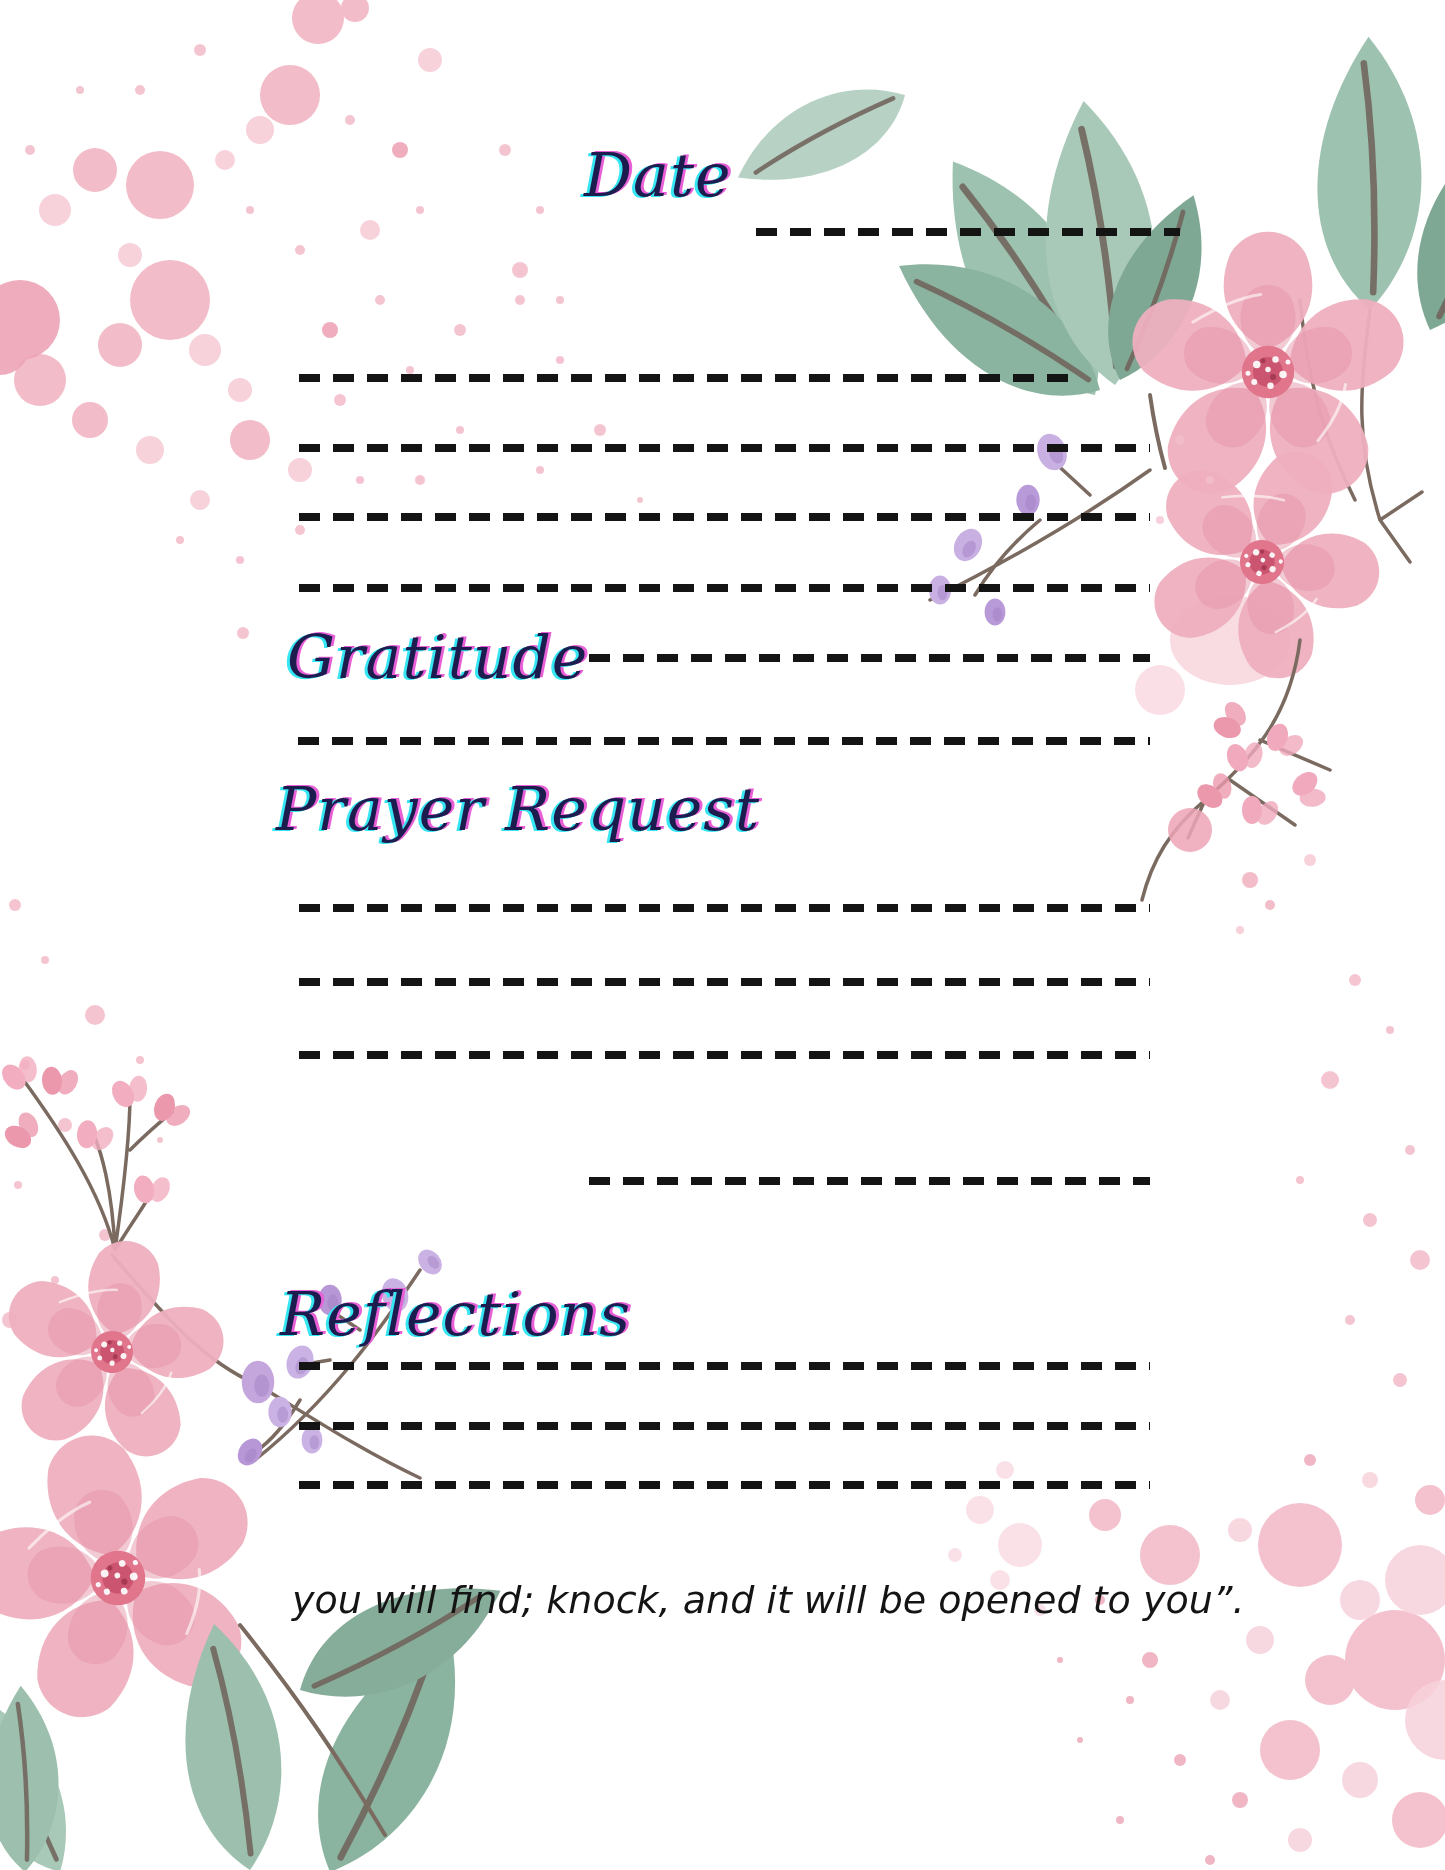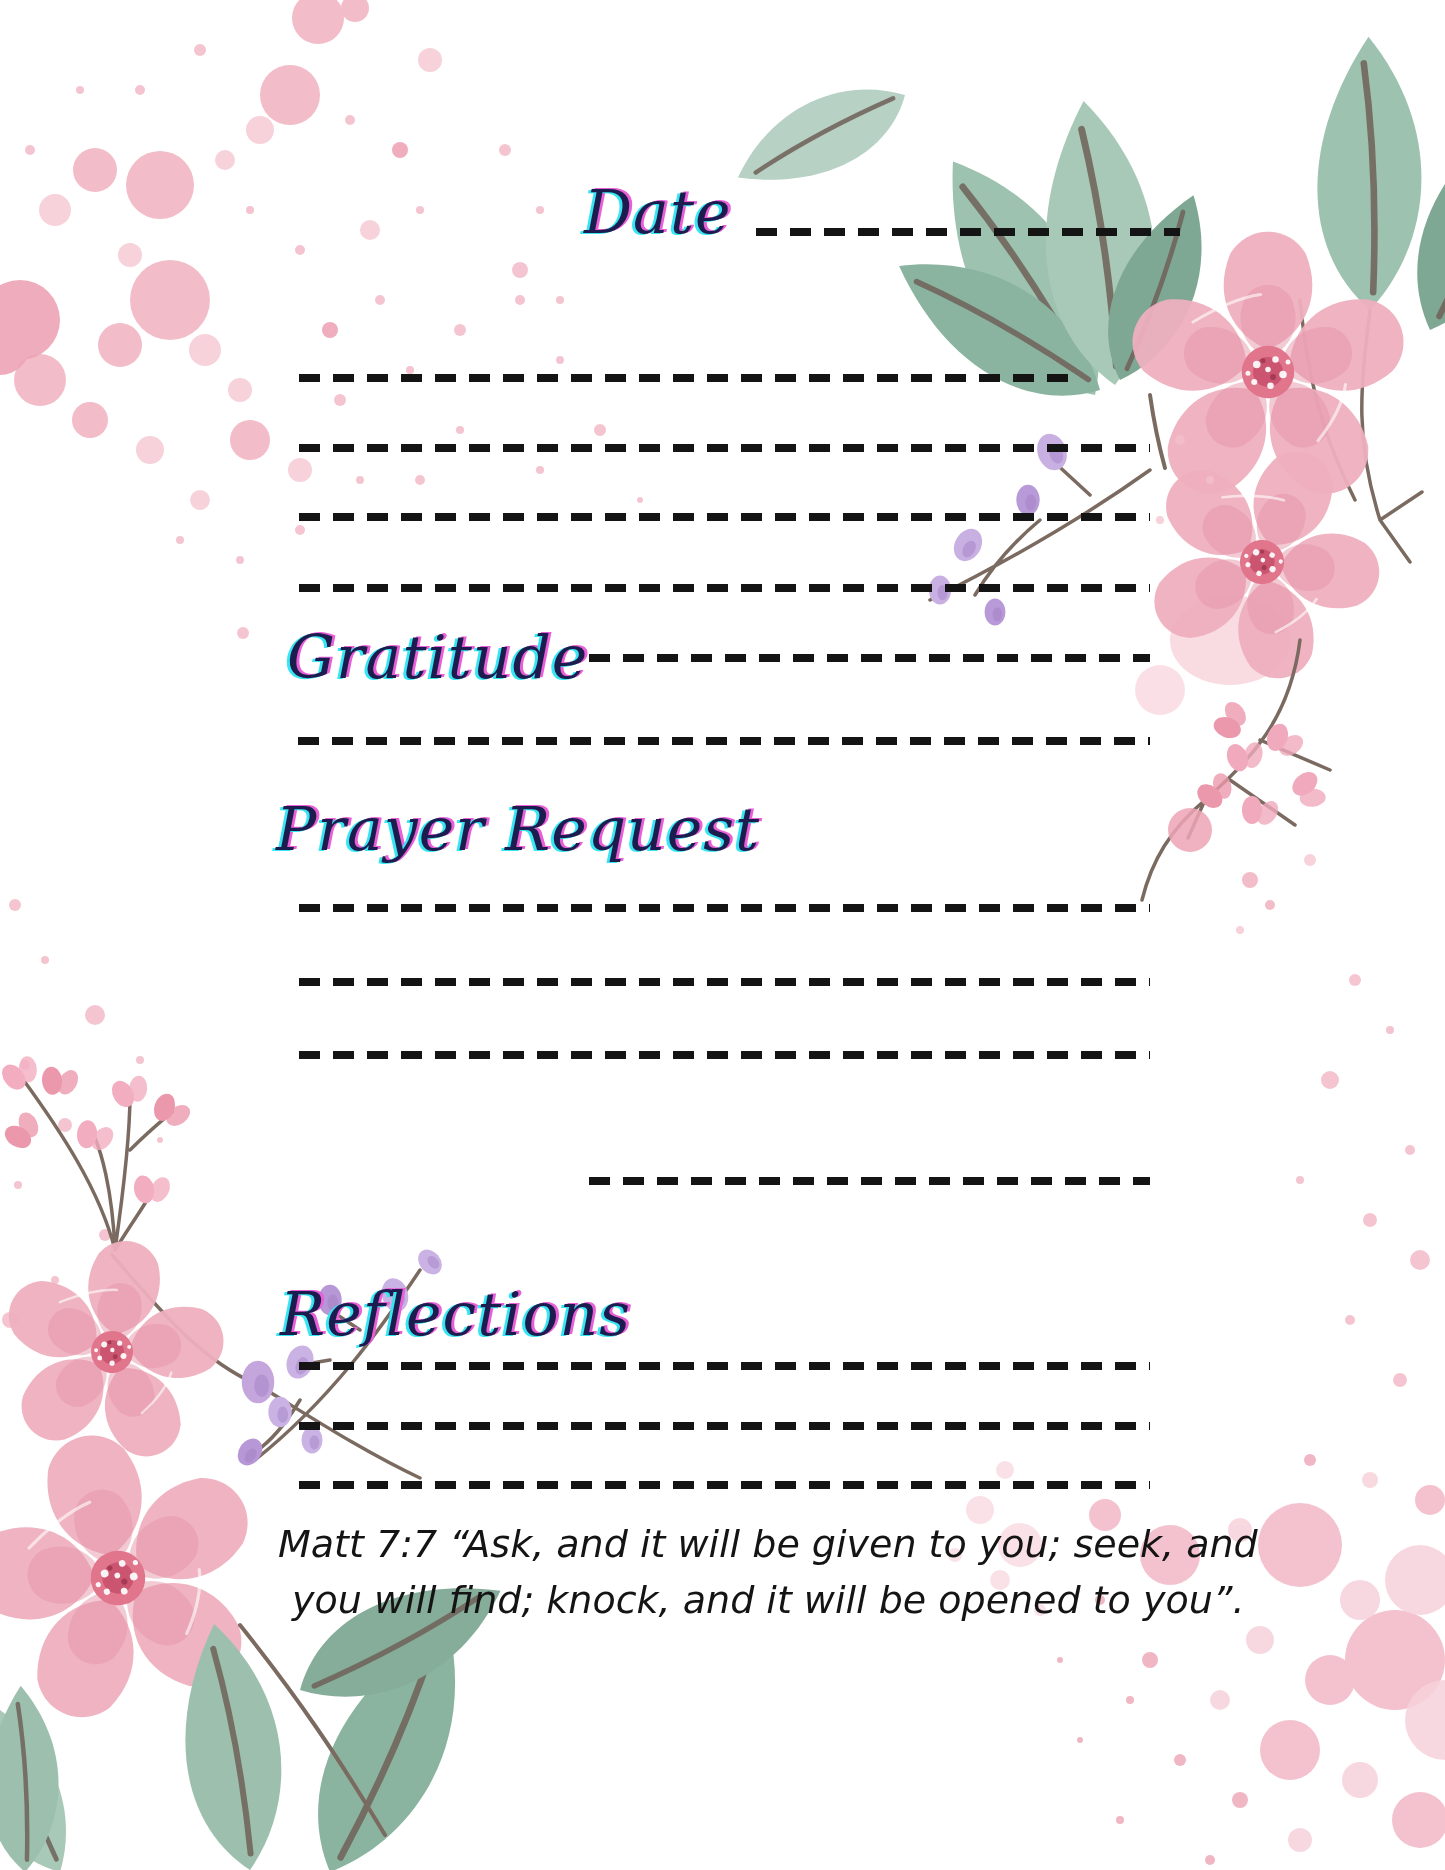--- a/index.html
+++ b/index.html
@@ -295,41 +295,40 @@
         <circle cx="980" cy="1510" r="14"></circle>
           <circle cx="1020" cy="1545" r="22"></circle>
           <circle cx="1000" cy="1580" r="10"></circle>
         <circle cx="955" cy="1555" r="7"></circle>
           <circle cx="1040" cy="1610" r="6"></circle>
           <circle cx="1005" cy="1470" r="9"></circle>
       </g>
     </g>
   </svg>
 
-  <div class="heading" style="left:584px;top:140px;margin-top:37px;">Date</div>
+  <div class="heading" style="left:584px;top:140px;">Date</div>
   <div class="dline" style="left:756px;top:228px;width:424px;"></div>
 
   <div class="dline" style="left:299px;top:374px;width:771px;"></div>
   <div class="dline" style="left:299px;top:444px;width:851px;"></div>
   <div class="dline" style="left:299px;top:513px;width:851px;"></div>
   <div class="dline" style="left:299px;top:584px;width:851px;"></div>
 
   <div class="heading" style="left:287px;top:622px;">Gratitude</div>
   <div class="dline" style="left:589px;top:654px;width:561px;"></div>
   <div class="dline" style="left:298px;top:737px;width:852px;"></div>
 
-  <div class="heading" style="left:276px;top:794px;">Prayer Request</div>
+  <div class="heading" style="left:276px;top:774px;">Prayer Request</div>
   <div class="dline" style="left:299px;top:904px;width:851px;"></div>
   <div class="dline" style="left:299px;top:978px;width:851px;"></div>
   <div class="dline" style="left:299px;top:1051px;width:851px;"></div>
 
   <div class="dline" style="left:589px;top:1177px;width:561px;"></div>
 
   <div class="heading" style="left:280px;top:1255px;margin-top:24px;">Reflections</div>
   <div class="dline" style="left:299px;top:1362px;width:851px;"></div>
   <div class="dline" style="left:299px;top:1422px;width:851px;"></div>
   <div class="dline" style="left:299px;top:1481px;width:851px;"></div>
 
-  <div class="quote" style="left:278px;top:1522px;">Matt 7:7  “Ask, and it will be given to you; seek, and</div>
   <div class="quote" style="left:292px;top:1578px;">you will find; knock, and it will be opened to you”.</div>
 
 
 </div>
 
 </body></html>

